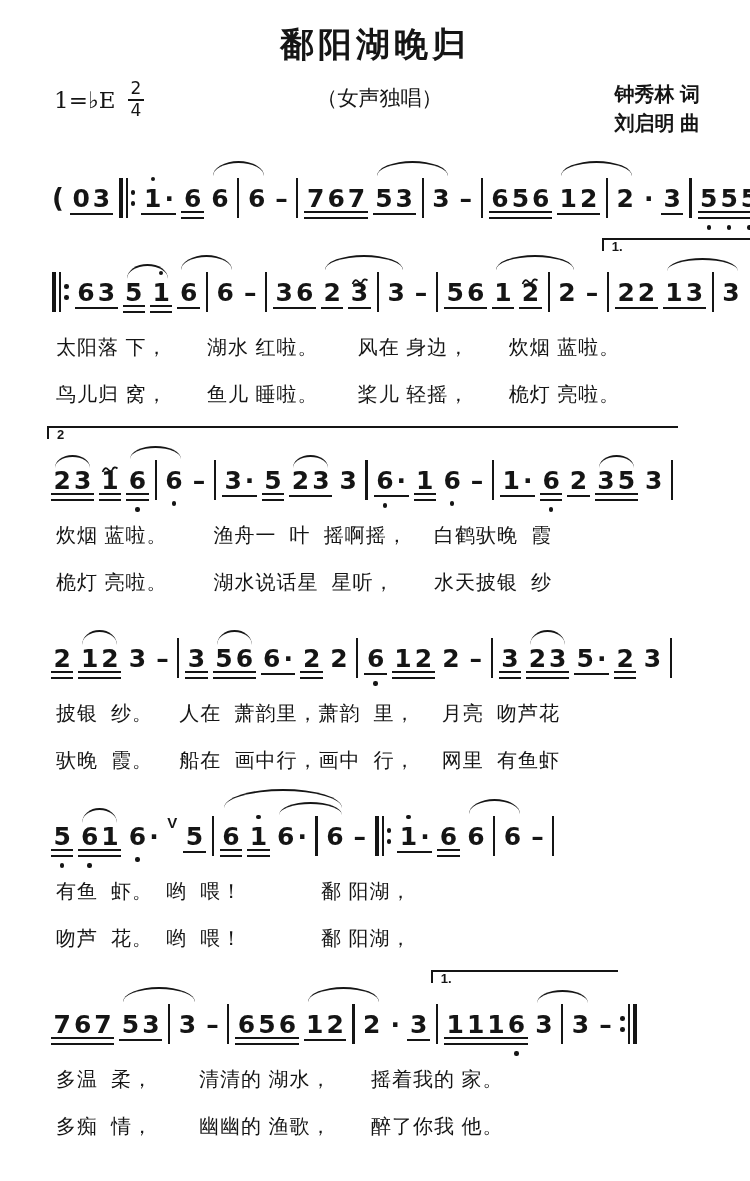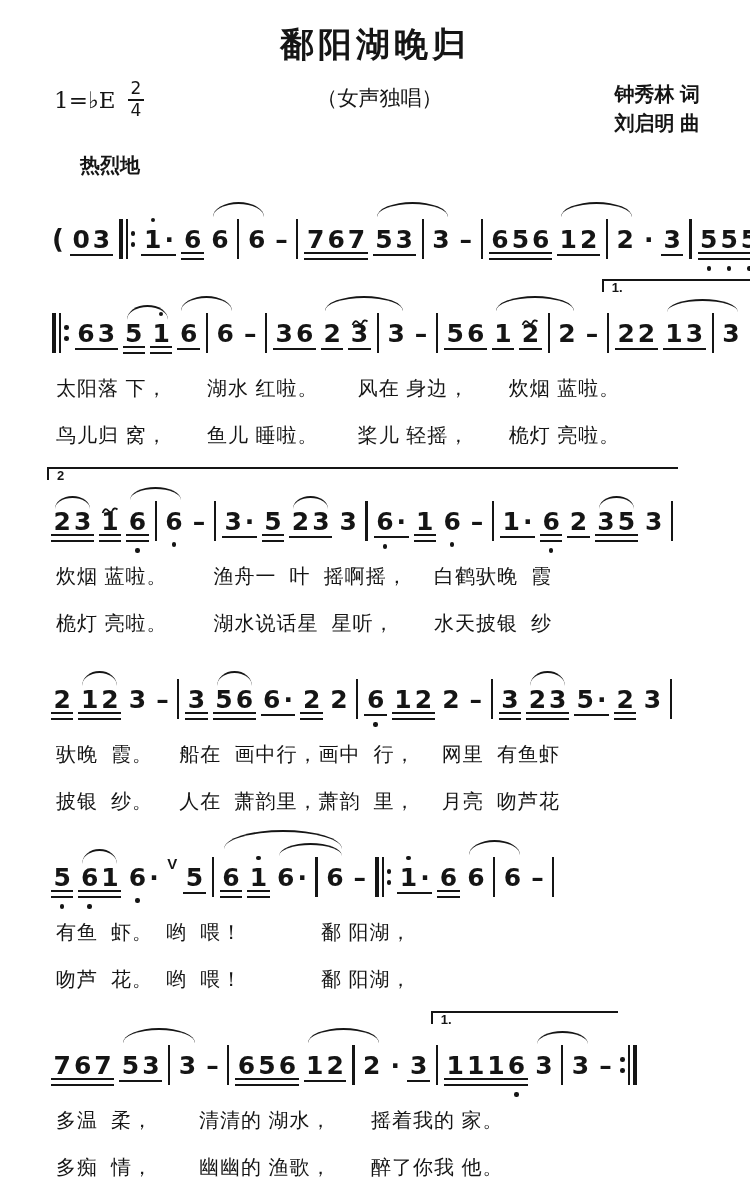--- a/index.html
+++ b/index.html
@@ -59,21 +59,20 @@
         <span class="num">2</span>
         <span class="den">4</span>
       </span>
     </div>
     <div class="subtitle">（女声独唱）</div>
     <div class="credits">
       <div>钟秀林 词</div>
       <div>刘启明 曲</div>
     </div>
   </div>
-  <div class="tempo">热烈地</div>
   <div id="score">
       <div class="system">
         <div class="music">
           <span class="ptxt">(</span>
           <span class="note u1">
             <span class="ch">0</span>
             <span class="ch">3</span>
           </span>
           <span class="bar">
             <i class="bl" style="width: 4px;"></i>
@@ -468,22 +467,22 @@
           <span class="note u2">
             <span class="ch">2</span>
           </span>
           <span class="note">
             <span class="ch">3</span>
           </span>
           <span class="bar">
             <i class="bl" style="width: 2.2px;"></i>
           </span>
         </div>
+        <div class="lyrics">披银  纱。    人在  萧韵里，萧韵  里，    月亮  吻芦花</div>
         <div class="lyrics">驮晚  霞。    船在  画中行，画中  行，    网里  有鱼虾</div>
-        <div class="lyrics">披银  纱。    人在  萧韵里，萧韵  里，    月亮  吻芦花</div>
       </div>
       <div class="system">
         <div class="music">
           <span class="note u2">
             <span class="ch">5<i class="db"></i></span>
           </span>
           <span class="grp">
             <i class="arc"></i>
             <span class="note u2">
               <span class="ch">6<i class="db"></i></span>

